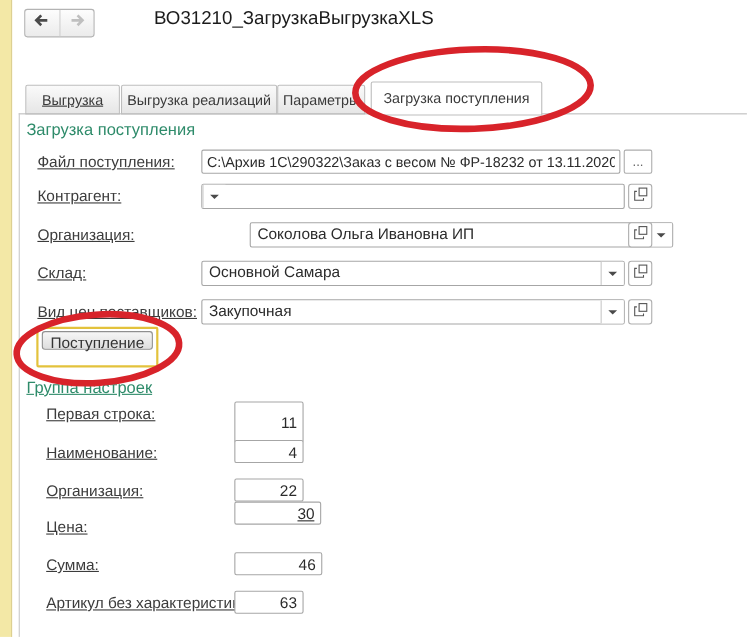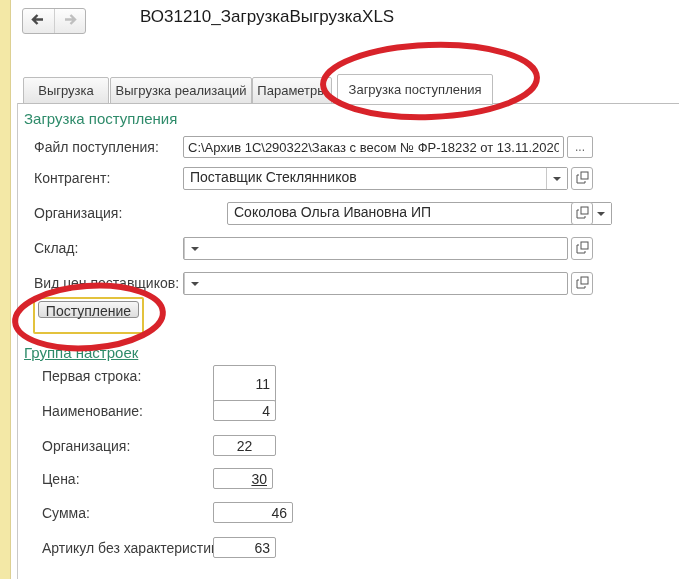--- a/index.html
+++ b/index.html
@@ -21,21 +21,21 @@
   .tabline{position:absolute;left:17px;top:103px;width:662px;height:1px;background:#bdbdbd;}
   .vline{position:absolute;left:17px;top:103px;width:1px;height:476px;background:#c9c9c9;}
   .tab{position:absolute;top:77px;height:27px;box-sizing:border-box;
     border:1px solid #bdbdbd;border-radius:2px 2px 0 0;
     background:linear-gradient(#fafafa,#e6e6e6);
     font-size:13px;color:#3a3a3a;display:flex;align-items:center;justify-content:center;
     cursor:pointer;white-space:nowrap;z-index:2;}
   .tab.active{top:74px;height:31px;background:#fff;z-index:5;}
   
   .section-heading{position:absolute;left:24px;top:110px;font-size:15px;color:#2e8b6a;}
-  .field-label{position:absolute;left:34px;font-size:14px;color:#3c3c3c;white-space:nowrap;}
+  .field-label{position:absolute;left:34px;font-size:14px;color:#3c3c3c;white-space:nowrap;text-decoration:underline;}
   .num-label{left:42px;}
   .text-input{position:absolute;box-sizing:border-box;border:1px solid #a6a6a6;border-radius:2px;
     background:#fff;font:13px "Liberation Sans",sans-serif;color:#2b2b2b;padding:0 4px;outline:none;}
   .num-input{font-size:14px;text-align:right;padding:0 5px;}
   .combo{position:absolute;left:183px;width:385px;height:23px;box-sizing:border-box;
     border:1px solid #a6a6a6;border-radius:2px;background:#fff;display:flex;align-items:stretch;}
   .combo .value{flex:1;padding:1px 6px 0;font-size:14px;color:#2b2b2b;
     white-space:nowrap;overflow:hidden;}
   .combo .dd{width:20px;border-left:1px solid #c8c8c8;display:flex;align-items:center;
     justify-content:center;cursor:pointer;background:#fff;}
@@ -76,36 +76,35 @@
           <path d="M14 7.5 H4 M9.5 3 L14 7.5 L9.5 12" stroke="#bfbfbf" stroke-width="2.4" fill="none"></path>
         </svg>
     </span>
   </div>
 </div>
 <div class="page-title">ВО31210_ЗагрузкаВыгрузкаXLS</div>
 
 <div class="tabline"></div>
 <div class="vline"></div>
 
-<div class="tab" style="left:23px;width:86px;">Выгрузка</div>
+<div class="tab" style="left:23px;width:86px;text-decoration:underline;">Выгрузка</div>
 <div class="tab" style="left:110px;width:142px;">Выгрузка реализаций</div>
 <div class="tab" style="left:252px;width:80px;">Параметры</div>
 <div class="tab active" style="left:337px;width:156px;">Загрузка поступления</div>
 
 <div class="section-heading">Загрузка поступления</div>
 
 <div class="field-label" style="top:139px;">Файл поступления:</div>
 <input class="text-input" style="left: 183px; top: 136px; width: 381px; height: 22px;" value="C:\Архив 1С\290322\Заказ с весом № ФР-18232 от 13.11.2020.xls">
 <div class="browse-btn">
   <span>...</span>
 </div>
 
 <div class="field-label" style="top:170px;">Контрагент:</div>
 <div class="combo" style="top:167px;">
-  <span class="value">Поставщик Стеклянников</span>
   <span class="dd">
       <span class="tri"></span>
     </span>
 </div>
 <div class="side-btn" style="top:167px;">
   <span>
     <svg width="13" height="13" viewBox="0 0 13 13">
         <rect x="5" y="1" width="7" height="7" fill="#fff" stroke="#555"></rect>
         <path d="M3 4 H1 V12 H9 V10" fill="none" stroke="#555"></path>
       </svg>
@@ -123,35 +122,37 @@
   <span>
     <svg width="13" height="13" viewBox="0 0 13 13">
         <rect x="5" y="1" width="7" height="7" fill="#fff" stroke="#555"></rect>
         <path d="M3 4 H1 V12 H9 V10" fill="none" stroke="#555"></path>
       </svg>
   </span>
 </div>
 
 <div class="field-label" style="top:240px;">Склад:</div>
 <div class="combo" style="top:237px;">
+  <span class="value">Основной Самара</span>
   <span class="dd">
       <span class="tri"></span>
     </span>
 </div>
 <div class="side-btn" style="top:237px;">
   <span>
     <svg width="13" height="13" viewBox="0 0 13 13">
         <rect x="5" y="1" width="7" height="7" fill="#fff" stroke="#555"></rect>
         <path d="M3 4 H1 V12 H9 V10" fill="none" stroke="#555"></path>
       </svg>
   </span>
 </div>
 
 <div class="field-label" style="top:275px;">Вид цен поставщиков:</div>
 <div class="combo" style="top:272px;">
+  <span class="value">Закупочная</span>
   <span class="dd">
       <span class="tri"></span>
     </span>
 </div>
 <div class="side-btn" style="top:272px;">
   <span>
     <svg width="13" height="13" viewBox="0 0 13 13">
         <rect x="5" y="1" width="7" height="7" fill="#fff" stroke="#555"></rect>
         <path d="M3 4 H1 V12 H9 V10" fill="none" stroke="#555"></path>
       </svg>
@@ -163,24 +164,24 @@
 
 <div class="group-link">Группа настроек</div>
 
 <div class="field-label num-label" style="top:368px;">Первая строка:</div>
 <input class="text-input num-input" style="left: 213px; top: 365px; width: 63px; height: 38px;" value="11">
 
 <div class="field-label num-label" style="top:403px;text-align:right;">Наименование:</div>
 <input class="text-input num-input" style="left: 213px; top: 400px; width: 63px; height: 21px;" value="4">
 
 <div class="field-label num-label" style="top:438px;">Организация:</div>
-<input class="text-input num-input" style="left: 213px; top: 435px; width: 63px; height: 21px; text-align: center;" value="22">
+<input class="text-input num-input" style="left: 213px; top: 435px; width: 63px; height: 21px;" value="22">
 
 <div class="field-label num-label" style="top:471px;">Цена:</div>
-<input class="text-input num-input" style="left: 213px; top: 468px; width: 60px; height: 21px; text-decoration: underline;" value="30">
+<input class="text-input num-input" style="left: 213px; top: 456px; width: 79px; height: 21px; text-decoration: underline;" value="30">
 
 <div class="field-label num-label" style="top:505px;">Сумма:</div>
 <input class="text-input num-input" style="left: 213px; top: 502px; width: 80px; height: 21px; padding-left: 48px;" value="46">
 
 <div class="field-label num-label" style="top:540px;">Артикул без характеристик:</div>
 <input class="text-input num-input" style="left: 213px; top: 537px; width: 63px; height: 21px;" value="63">
 
 <svg class="annotation" width="679" height="579" viewBox="0 0 679 579">
   <ellipse cx="430" cy="81" rx="107" ry="36" fill="none" stroke="#d8232a" stroke-width="6" transform="rotate(-2 430 81)"></ellipse>
   <ellipse cx="89" cy="317" rx="74" ry="31" fill="none" stroke="#d8232a" stroke-width="6" transform="rotate(-4 89 317)"></ellipse>

